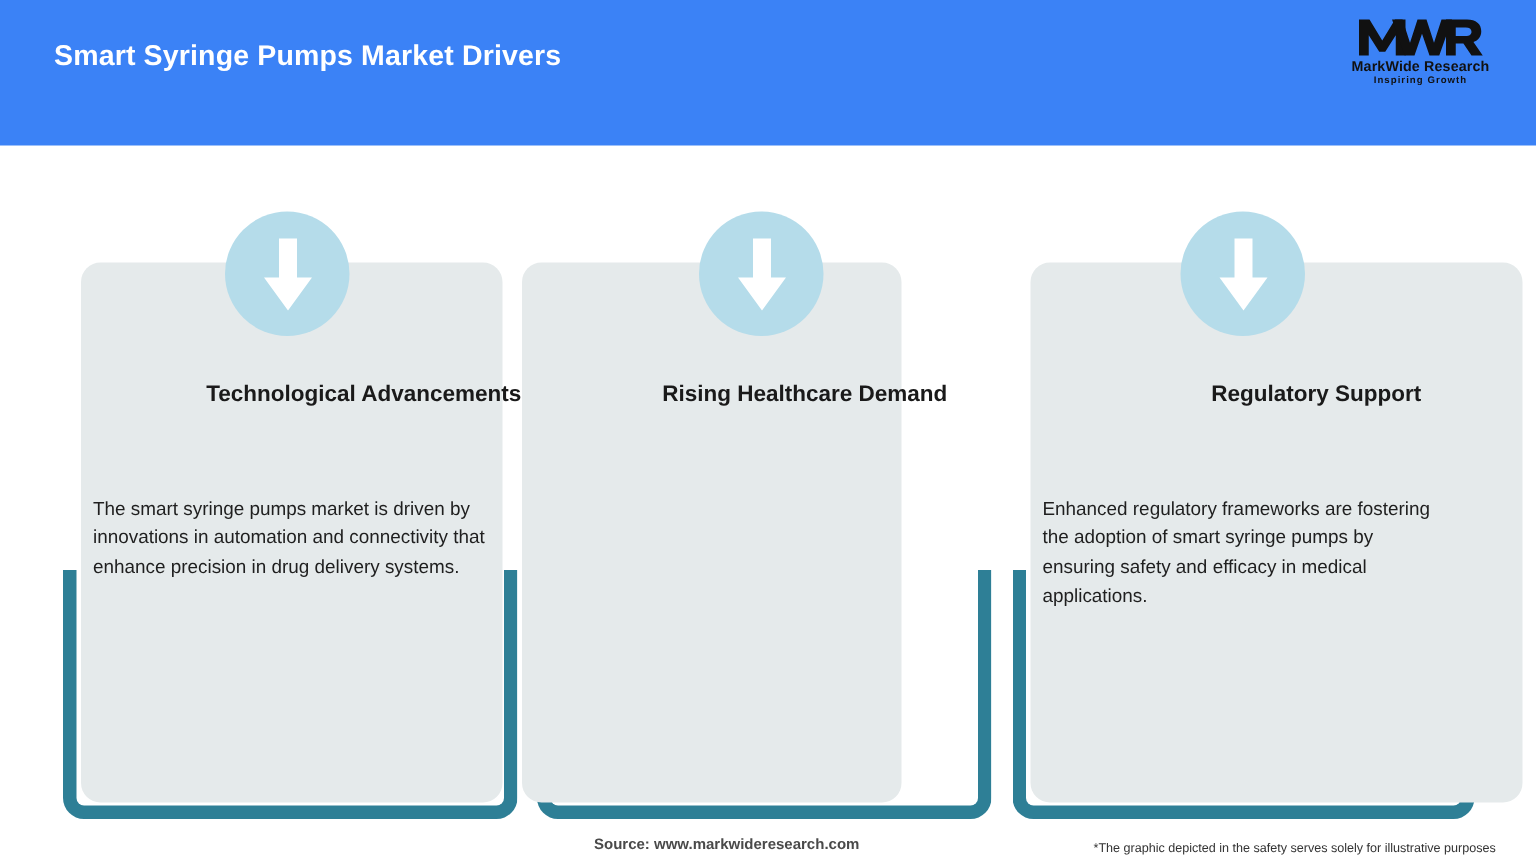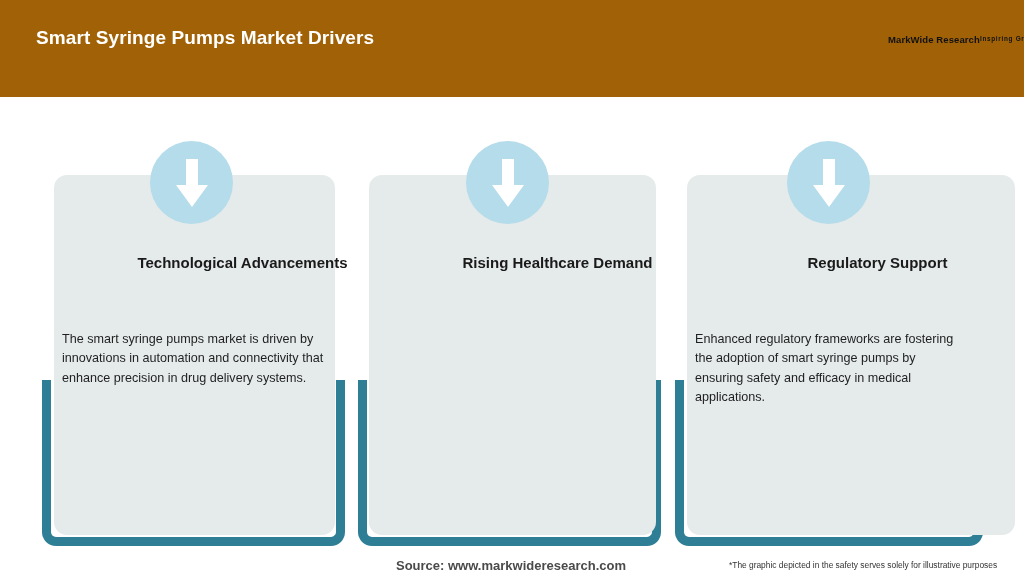--- a/index.html
+++ b/index.html
@@ -8,33 +8,33 @@
     background:#ffffff;
     font-family:"Liberation Sans", sans-serif;
     overflow:hidden;
     position:relative;
   }
   #stage{position:relative;width:1024px;height:576px;background:#ffffff;overflow:hidden;}
 
   
   .header{
     position:absolute;left:0;top:0;width:1024px;height:97px;
-    background:#a16207;
+    background:#3b82f6;
   }
   .header-title{
     position:absolute;left:36px;top:27px;
     font-size:19px;font-weight:bold;color:#ffffff;
     letter-spacing:0.1px;white-space:nowrap;
   }
 
   
   .logo{
     position:absolute;right:18px;top:11px;
     width:118px;height:56px;
-    display:flex;flex-direction:row;align-items:center;justify-content:flex-start;
+    display:flex;flex-direction:column;align-items:center;justify-content:flex-start;
   }
   .logo-mark{display:block;}
   .logo-name{
     font-size:9.5px;font-weight:bold;color:#111111;
     letter-spacing:0.1px;line-height:11px;margin-top:1px;white-space:nowrap;
   }
   .logo-tag{
     font-size:6.4px;font-weight:bold;color:#111111;
     letter-spacing:0.7px;line-height:8px;white-space:nowrap;
   }
@@ -76,21 +76,21 @@
   .card-body{
     position:absolute;
     font-size:12.6px;color:#1F1F1F;
     line-height:19.4px;
     text-align:left;
   }
 
   
   .source{
     position:absolute;left:396px;top:558px;
-    font-size:13px;font-weight:bold;color:#4A4A4A;
+    font-size:10px;font-weight:bold;color:#4A4A4A;
     white-space:nowrap;
   }
   .disclaimer{
     position:absolute;left:729px;top:560px;
     font-size:8.4px;color:#333333;
     white-space:nowrap;
   }
 </style>
 </head>
 <body>
@@ -121,21 +121,21 @@
       <div class="card-title" style="left:0;top:78px;width:281px;">Technological Advancements</div>
       <div class="card-body" style="left:8px;top:155px;width:267px;">The smart syringe pumps market is driven by innovations in automation and connectivity that enhance precision in drug delivery systems.</div>
     </div>
     <div class="circle" style="left:150px;top:141px;">
       <svg class="arrow" width="40" height="52" viewBox="0 0 40 52">
         <path d="M14 2 L26 2 L26 28 L36 28 L20 50 L4 28 L14 28 Z" fill="#FFFFFF"></path>
       </svg>
     </div>
 
     <div class="frame" style="left:358px;top:380px;width:303px;height:166px;"></div>
-    <div class="card" style="left:369px;top:175px;width:287px;height:360px;">
+    <div class="card" style="left:348px;top:175px;width:253px;height:360px;">
       <div class="card-title" style="left:0;top:78px;width:281px;">Rising Healthcare Demand</div>
     </div>
     <div class="circle" style="left:466px;top:141px;">
       <svg class="arrow" width="40" height="52" viewBox="0 0 40 52">
         <path d="M14 2 L26 2 L26 28 L36 28 L20 50 L4 28 L14 28 Z" fill="#FFFFFF"></path>
       </svg>
     </div>
 
     <div class="frame" style="left:675px;top:380px;width:308px;height:166px;"></div>
     <div class="card" style="left:687px;top:175px;width:328px;height:360px;">

